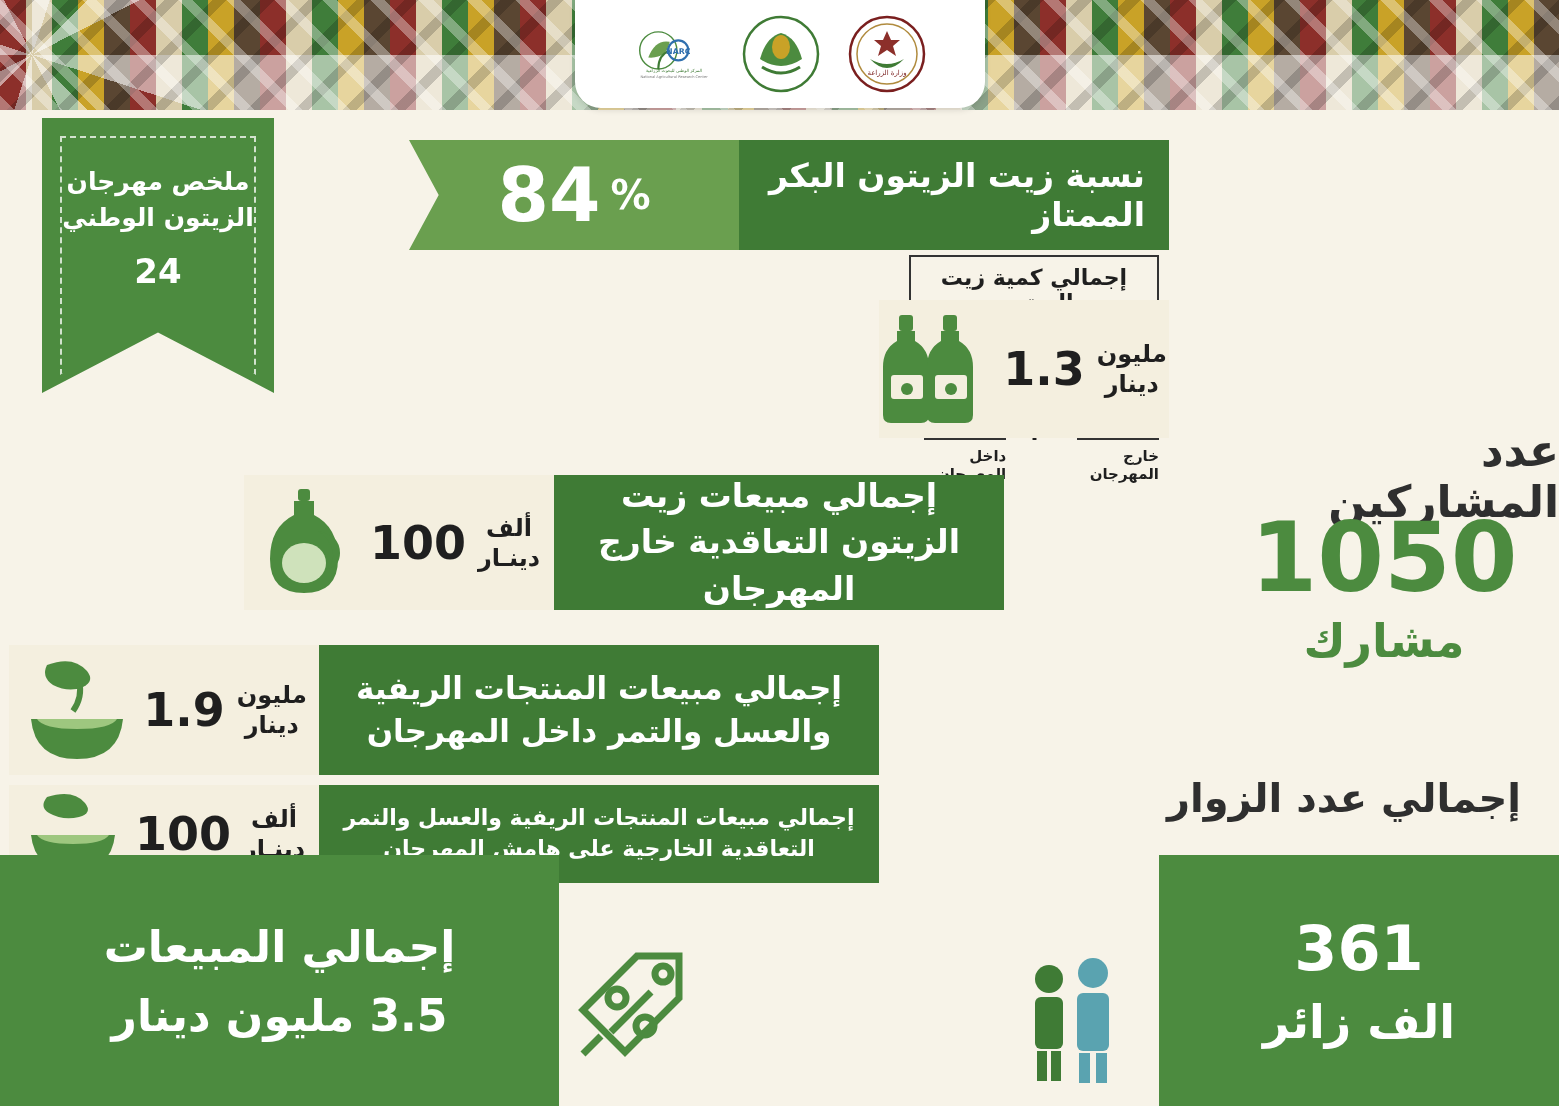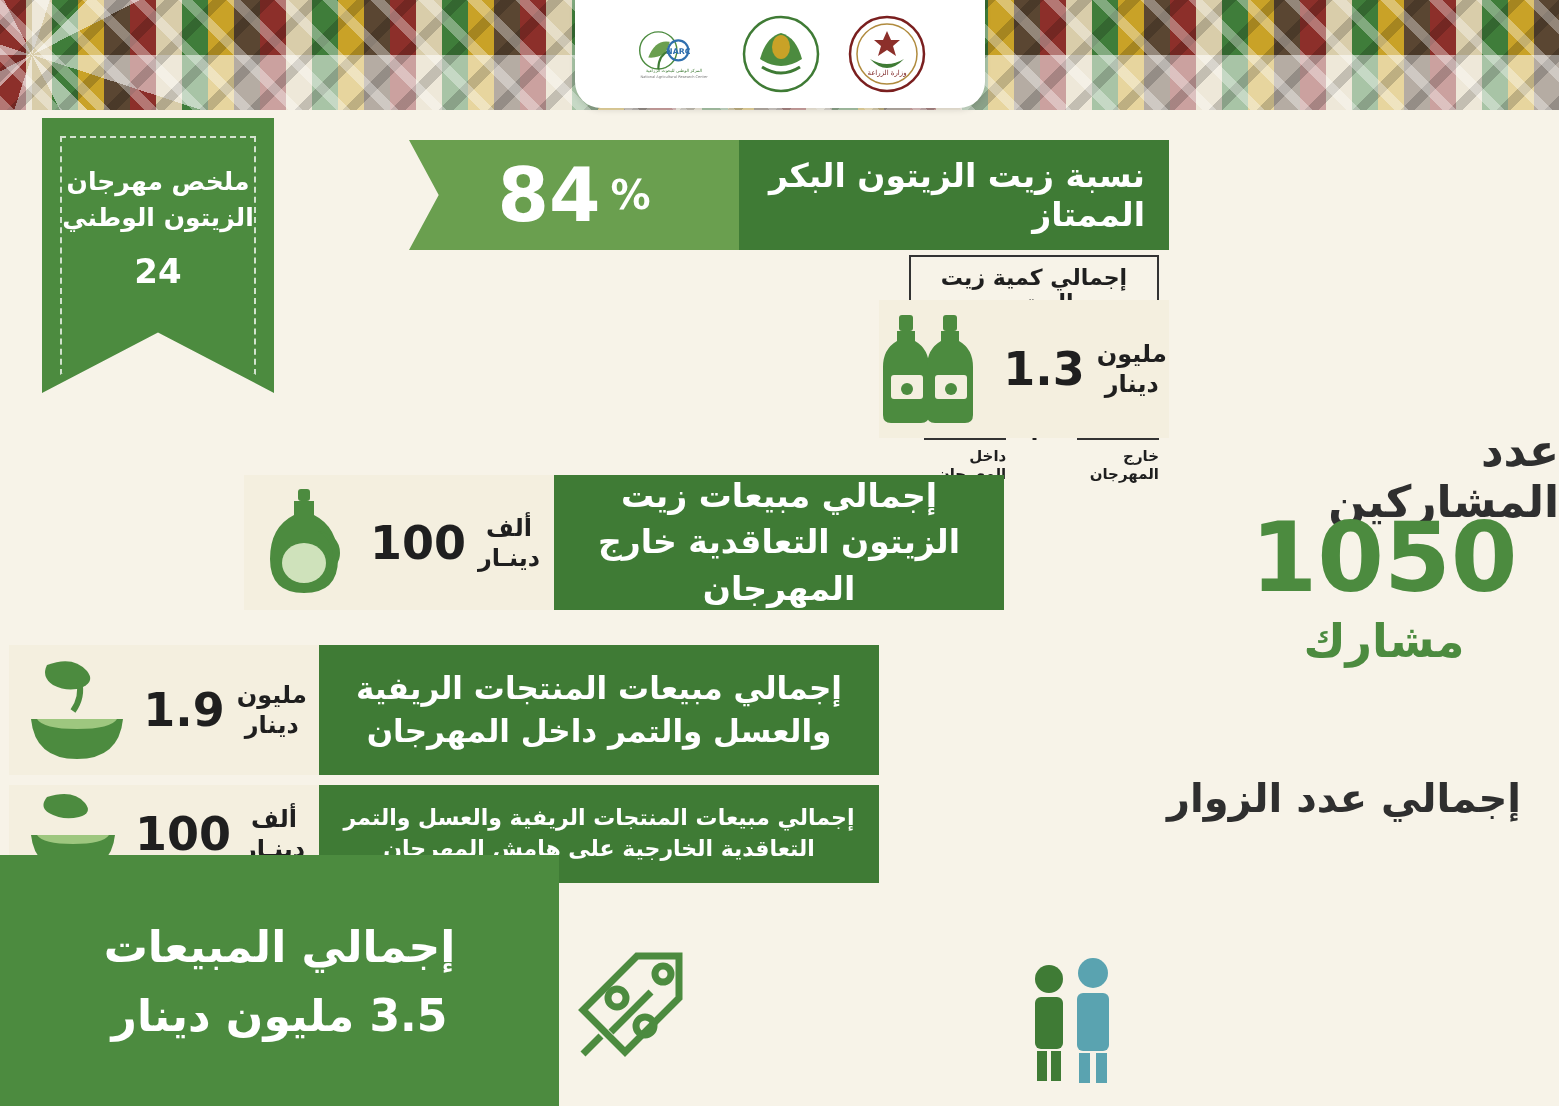--- a/index.html
+++ b/index.html
@@ -194,20 +194,24 @@
     <div class="r-num">24</div>
   </div>
 
   <div class="label-participants">عدد المشاركين</div>
   <div class="big-number">
     <span>1050</span>
     <span class="unit">مشارك</span>
   </div>
 
   <div class="label-visitors">إجمالي عدد الزوار</div>
+  <div class="visitors-box">
+    <div class="v-num">361</div>
+    <div class="v-unit">الف زائر</div>
+  </div>
 
   <div class="oil-total-box">
     <div class="oil-total-title">إجمالي كمية زيت الزيتون</div>
     <div class="oil-total-value">218 طن</div>
   </div>
   <div class="split-row">
     <div class="split-cell">
       <div class="num">29</div>
       <div class="cap">خارج المهرجان</div>
     </div>

